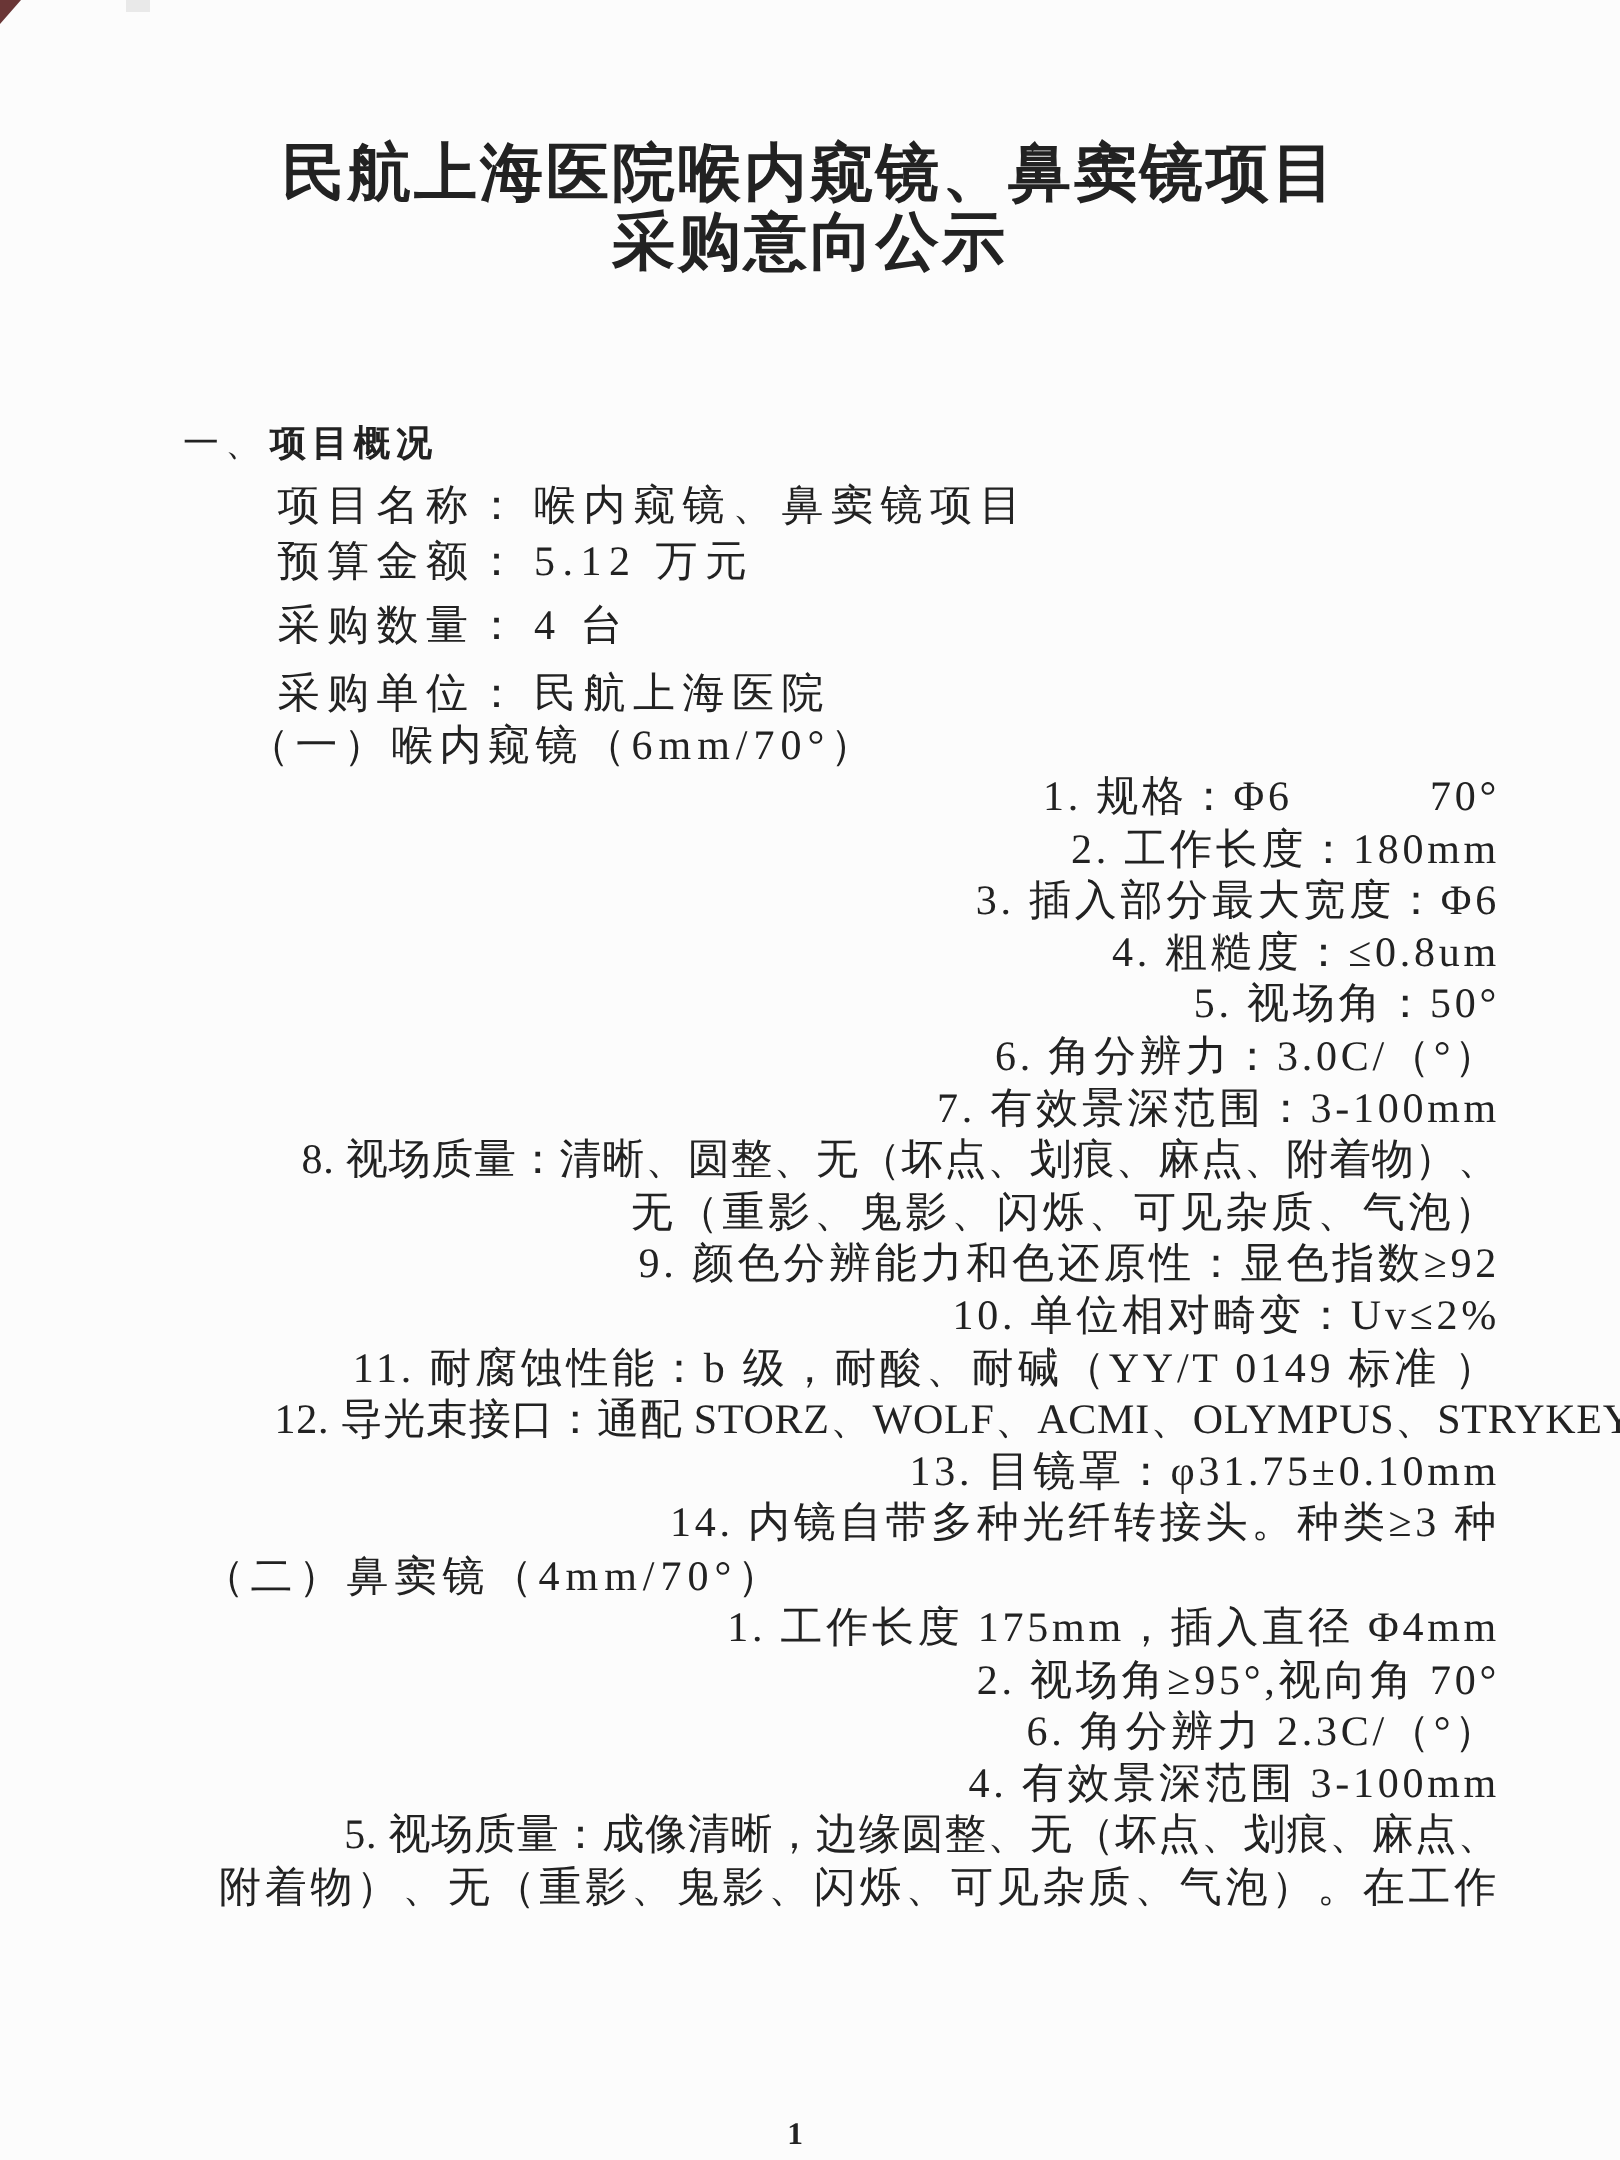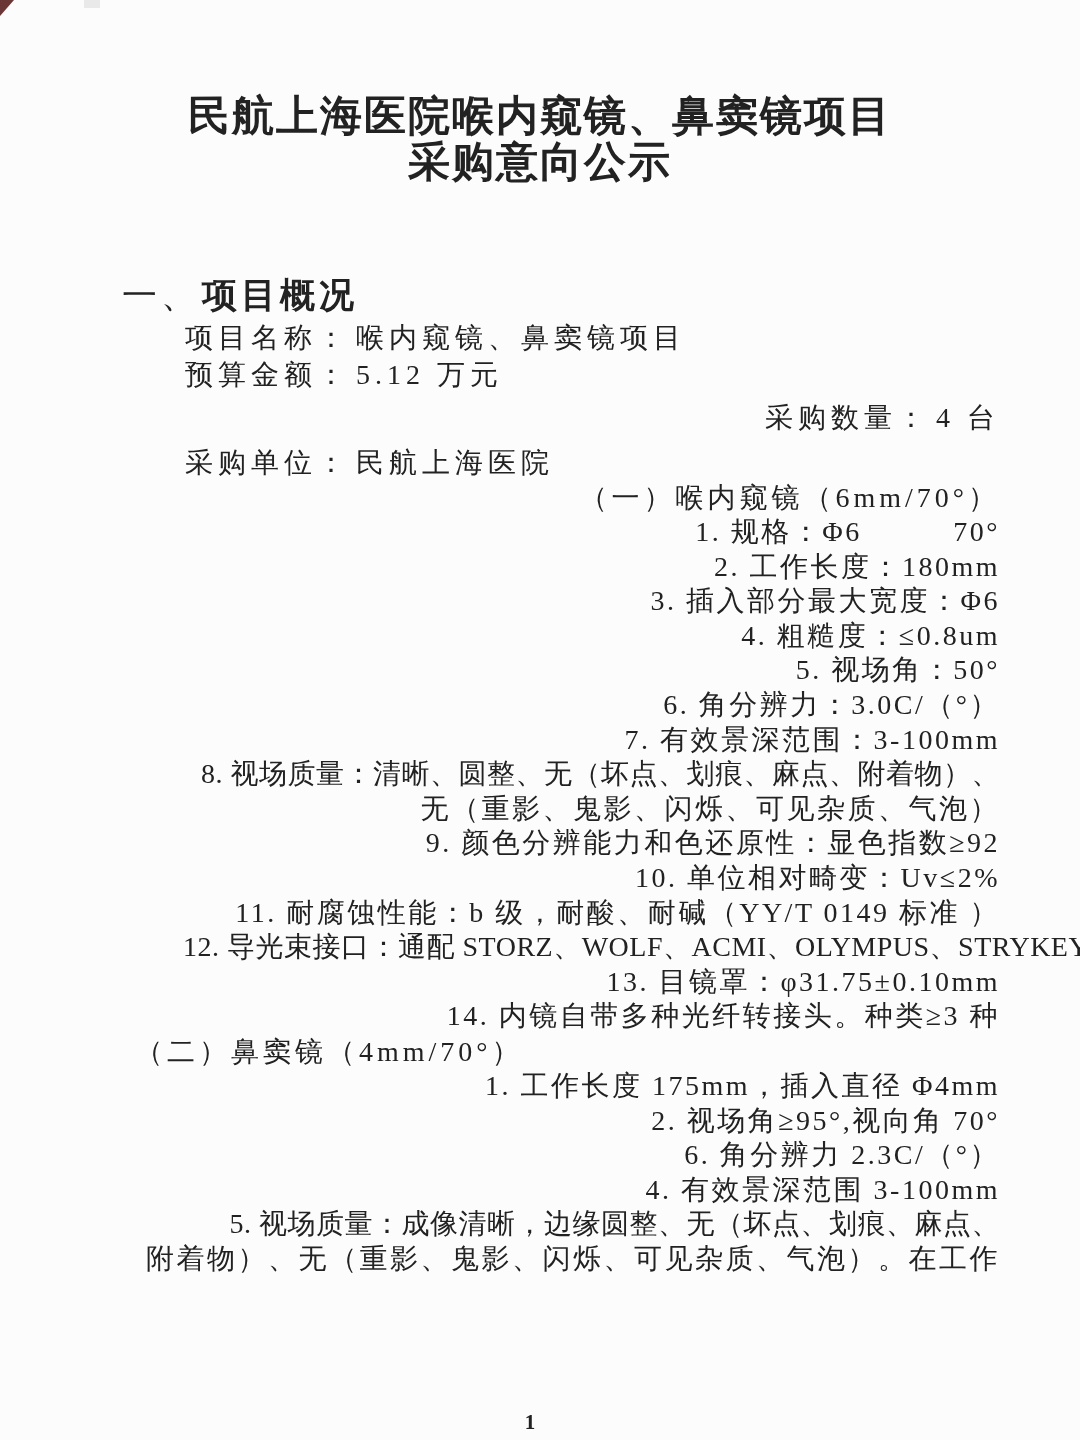--- a/index.html
+++ b/index.html
@@ -38,34 +38,34 @@
     text-align:center;
     font-size:42px;line-height:46px;
     font-weight:bold;
     letter-spacing:2px;
   }
   
   .col{
     position:absolute;top:278px;left:100px;width:900px;
   }
   .sec-row{
-    line-height:36px;font-size:35px;
+    line-height:36px;font-size:24px;
     padding-left:22px;
     white-space:nowrap;
   }
   .sec-num{letter-spacing:4px;}
   .sec-title{font-weight:bold;letter-spacing:4px;margin-left:2px;}
   .ov-line{
     margin:0;line-height:35px;font-size:28px;
     padding-left:85px;letter-spacing:5px;
     white-space:nowrap;
   }
   .ov-val{margin-left:6px;margin-top:36px;}
-  .mt6{margin-top:6px;} .mt2{margin-top:2px;} .mt8{margin-top:8px;text-align:right;}
-  .mt10{margin-top:10px;} .mt18{margin-top:18px;} .mt14{margin-top:14px;text-align:right;}
+  .mt6{margin-top:6px;} .mt2{margin-top:2px;} .mt8{margin-top:8px;}
+  .mt10{margin-top:10px;} .mt18{margin-top:18px;} .mt14{margin-top:14px;}
   .mt12{margin-top:12px;}
   .part-head{
     margin:0;line-height:35px;font-size:28px;
     padding-left:65px;letter-spacing:4px;white-space:nowrap;
   }
   .part-head.p2{padding-left:35px;}
   .spec-line{
     margin:0;line-height:34.6px;font-size:28px;
     padding-left:83px;letter-spacing:2.5px;white-space:nowrap;text-align:right;
   }

